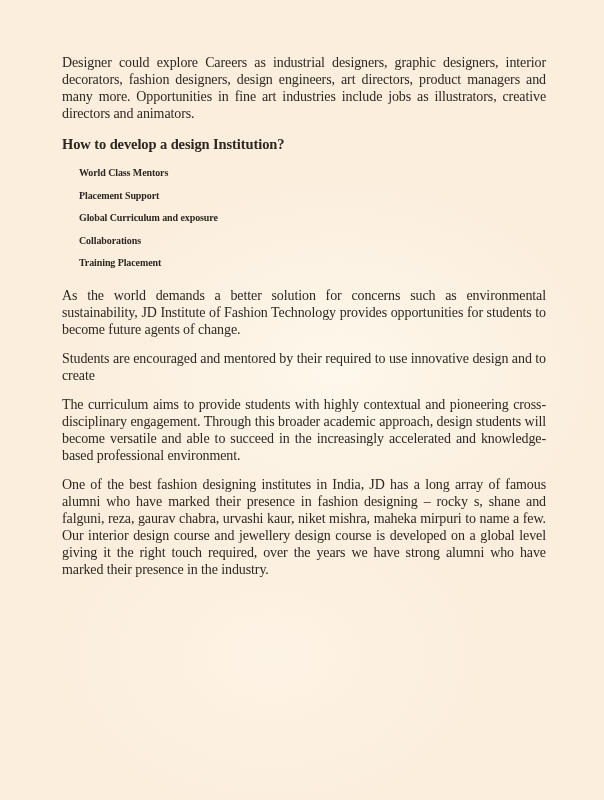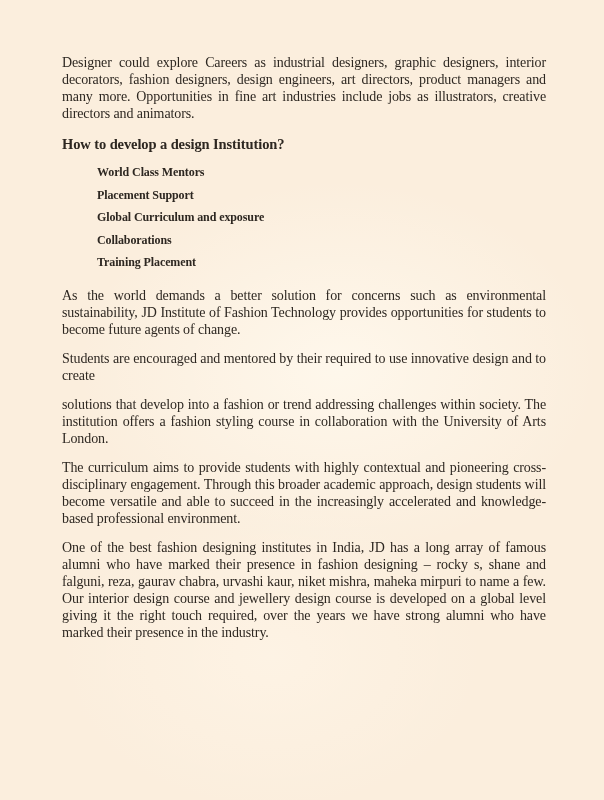--- a/index.html
+++ b/index.html
@@ -39,26 +39,25 @@
     line-height: 17px;
     font-weight: bold;
     letter-spacing: -0.1px;
   }
   .criteria-list {
     list-style: none;
     margin: 0 0 16px 0;
     padding: 0 0 0 17px;
   }
   .criteria-list li {
-    font-size: 12px;
+    font-size: 10px;
     line-height: 17px;
     font-weight: bold;
     margin-bottom: 5.5px;
     letter-spacing: -0.1px;
-    margin-left: 18px;
   }
 </style>
 </head>
 <body>
 
 <div class="page">
   <div class="content">
 
     <p class="para">Designer could explore Careers as industrial designers, graphic designers, interior decorators, fashion designers, design engineers, art directors, product managers and many more. Opportunities in fine art industries include jobs as illustrators, creative directors and animators.</p>
 
@@ -69,20 +68,19 @@
       <li>Placement Support</li>
       <li>Global Curriculum and exposure</li>
       <li>Collaborations</li>
       <li>Training Placement</li>
     </ul>
 
     <p class="para">As the world demands a better solution for concerns such as environmental sustainability, JD Institute of Fashion Technology provides opportunities for students to become future agents of change.</p>
 
     <p class="para">Students are encouraged and mentored by their required to use innovative design and to create</p>
 
-    <p class="para">solutions that develop into a fashion or trend addressing challenges within society. The institution offers a fashion styling course in collaboration with the University of Arts London.</p>
 
     <p class="para">The curriculum aims to provide students with highly contextual and pioneering cross-disciplinary engagement. Through this broader academic approach, design students will become versatile and able to succeed in the increasingly accelerated and knowledge-based professional environment.</p>
 
     <p class="para">One of the best fashion designing institutes in India, JD has a long array of famous alumni who have marked their presence in fashion designing – rocky s, shane and falguni, reza, gaurav chabra, urvashi kaur, niket mishra, maheka mirpuri to name a few. Our interior design course and jewellery design course is developed on a global level giving it the right touch required, over the years we have strong alumni who have marked their presence in the industry.</p>
 
   </div>
 </div>
 
 </body></html>

